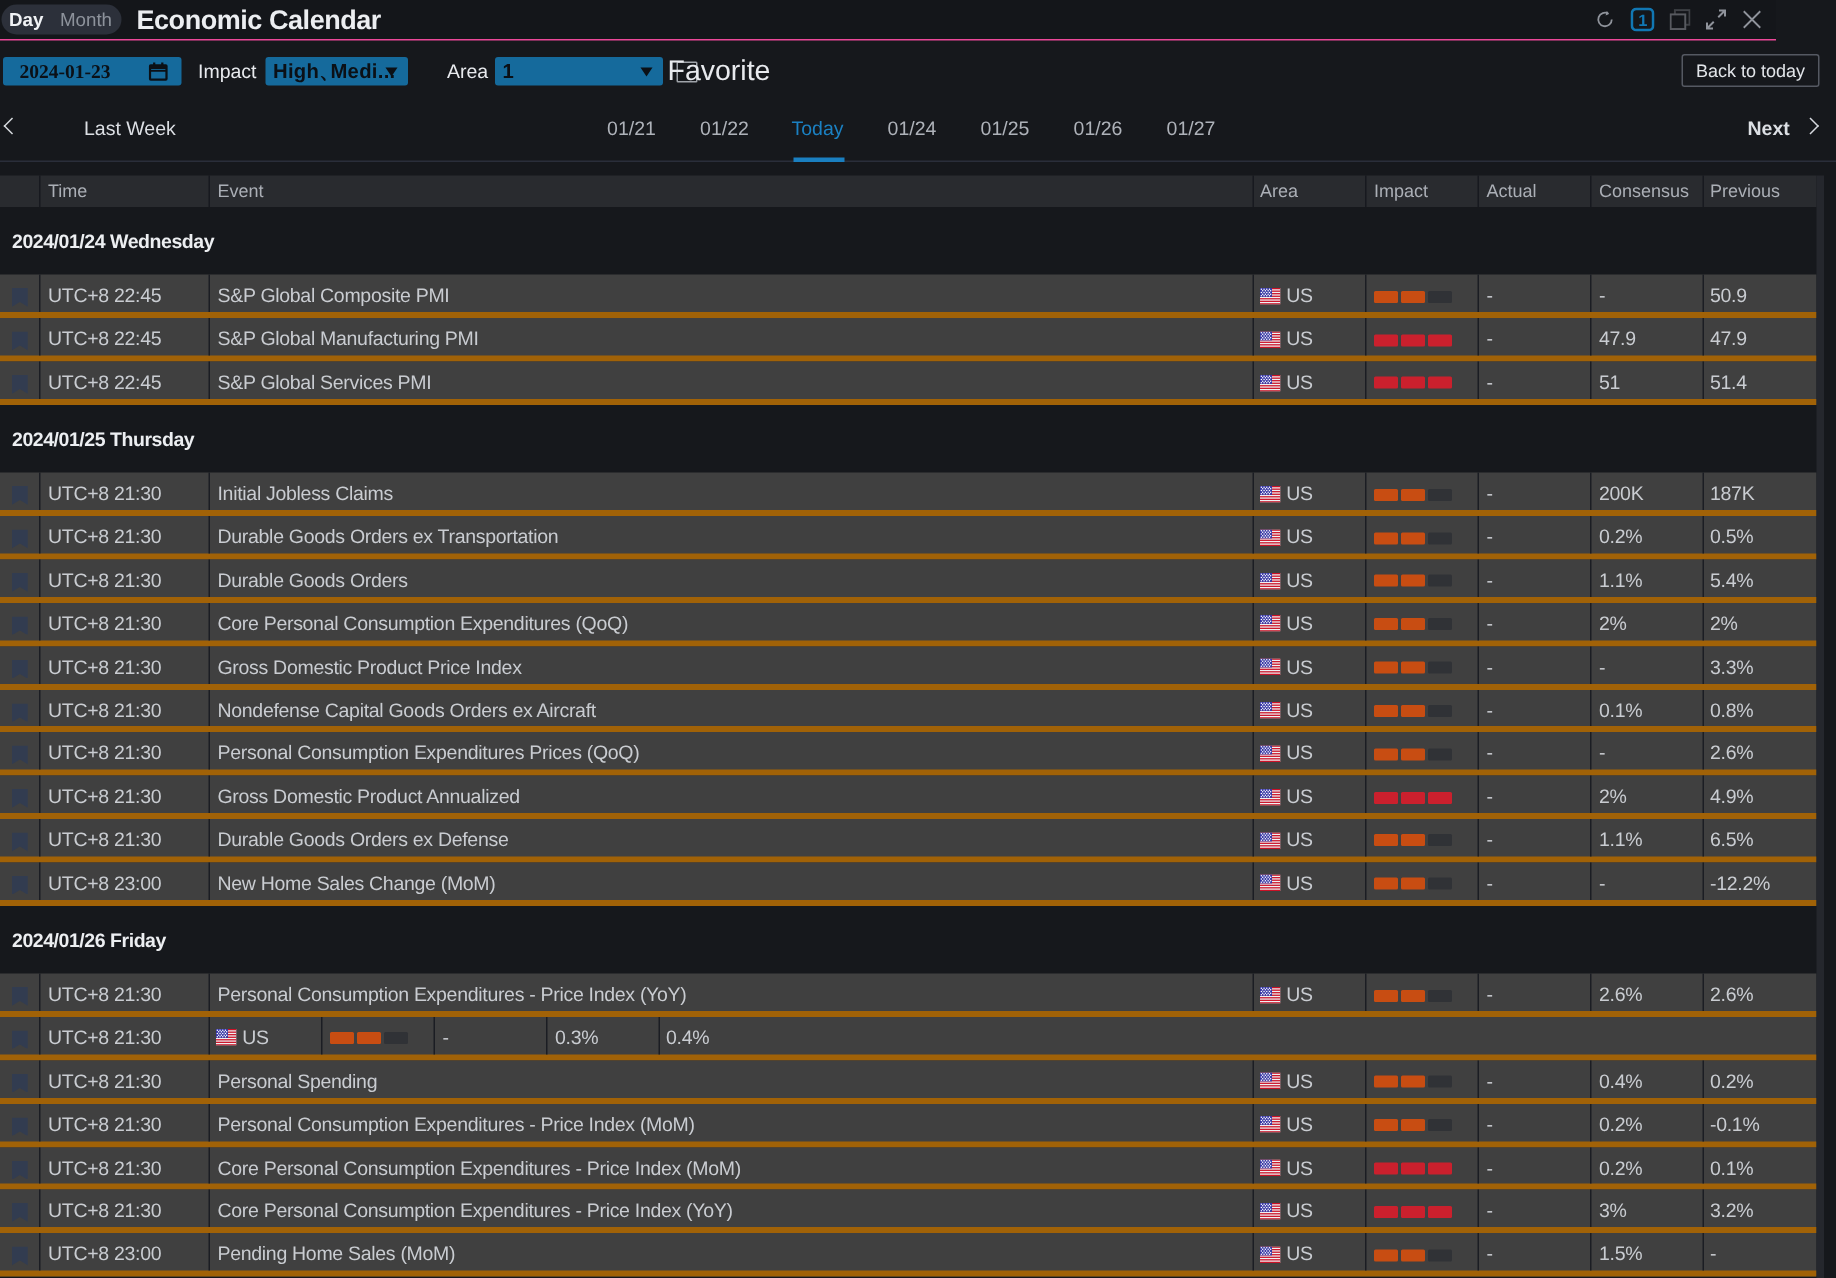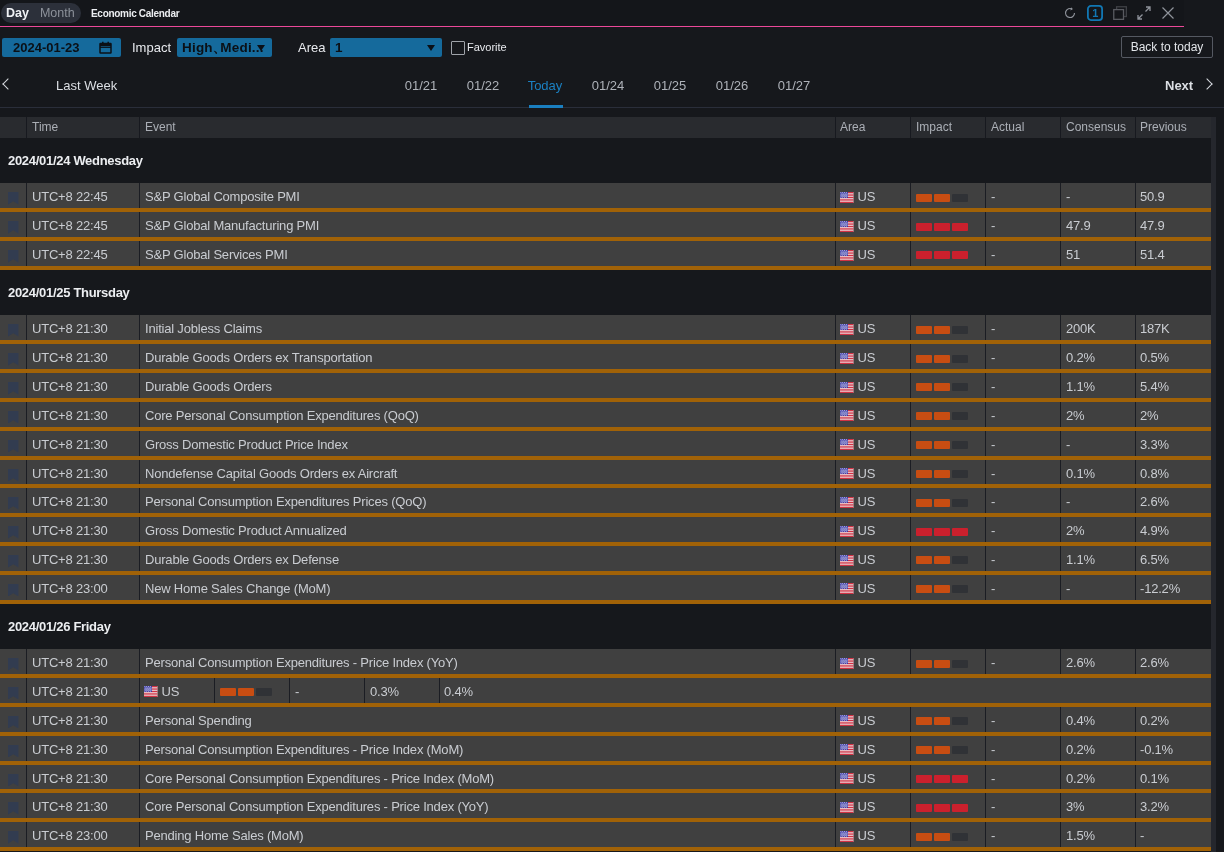--- a/index.html
+++ b/index.html
@@ -8,33 +8,33 @@
   background:#16181c;
   font-family:"Liberation Sans", sans-serif;
   color:#ccced3;
   position:relative;
 }
 
 .topbar { position:absolute; left:0; top:0; width:1184px; height:27px; background:#14161a; border-bottom:1px solid #ec4899; }
 .pill { position:absolute; left:1px; top:3px; width:80px; height:20px; background:#2c303a; border-radius:10px; display:flex; align-items:center; }
 .pill .day { color:#f0f2f5; font-size:12.5px; font-weight:bold; margin-left:5px; }
 .pill .month { color:#8d929b; font-size:12.5px; margin-left:11px; }
-.title { position:absolute; left:91px; top:0; height:27px; line-height:27px; color:#eceef1; font-size:10px; font-weight:bold; letter-spacing:-0.3px; }
+.title { position:absolute; left:91px; top:0; height:27px; line-height:27px; color:#eceef1; font-size:18px; font-weight:bold; letter-spacing:-0.3px; }
 .winicons { position:absolute; right:0; top:0; height:27px; }
 .wicon { position:absolute; top:6px; width:14px; height:14px; }
 
 .filters { position:absolute; left:0; top:27px; width:1224px; height:38px; }
 .bluebox { position:absolute; background:#156a9c; border-radius:2px; height:19px; top:11px; color:#0b1016; font-size:13px; }
-.datebox { left:2px; width:119px; }
+.datebox { left:2px; width:119px;font-family:Liberation Serif, serif; }
 .datebox .dtext { position:absolute; left:11px; top:0; line-height:19px; font-weight:bold; color:#0b1016; }
 .lab { position:absolute; top:11px; line-height:19px; color:#e8eaee; font-size:13px; }
 .selbox .stext { position:absolute; left:5px; top:0; line-height:19px; font-weight:bold; color:#0b1016; font-size:13.5px; letter-spacing:0.2px; }
 .tri { position:absolute; right:7px; top:7px; width:0; height:0; border-left:4.5px solid transparent; border-right:4.5px solid transparent; border-top:6px solid #0b1016; }
 .cb { position:absolute; left:451px; top:14px; width:14px; height:13.5px; border:1.6px solid #9fa3a9; border-radius:1px; }
-.cblab { position:absolute; left:467px; top:11px; line-height:19px; color:#e8eaee; font-size:11px; }
+.cblab { position:absolute; left:445px; top:11px; line-height:19px; color:#e8eaee; font-size:19px; }
 .backbtn { position:absolute; left:1121px; top:9px; width:92px; height:22px; border:1px solid #555962; border-radius:2px; color:#e2e5e9; font-size:12px; text-align:center; line-height:20px; }
 
 .weeknav { position:absolute; left:0; top:65px; width:1224px; height:43px; border-bottom:1px solid #2a2e3a; }
 .wn-item { position:absolute; top:0; height:42px; line-height:42px; font-size:13px; color:#b0b4bb;margin-left:32px; }
 .wn-left { left:24px; color:#dcdfe4; }
 .wn-right { left:1133px; color:#dcdfe4;font-weight:bold; }
 .chev { position:absolute; top:15px; width:8px; height:8px; border:solid #d7dadf; border-width:1.5px 1.5px 0 0; }
 .chev.l { left:4px; transform:rotate(-135deg); }
 .chev.r { left:1203px; transform:rotate(45deg); }
 .tab { position:absolute; top:0; height:42px; line-height:42px; font-size:13px; color:#aeb2b9; text-align:center; width:60px; }

